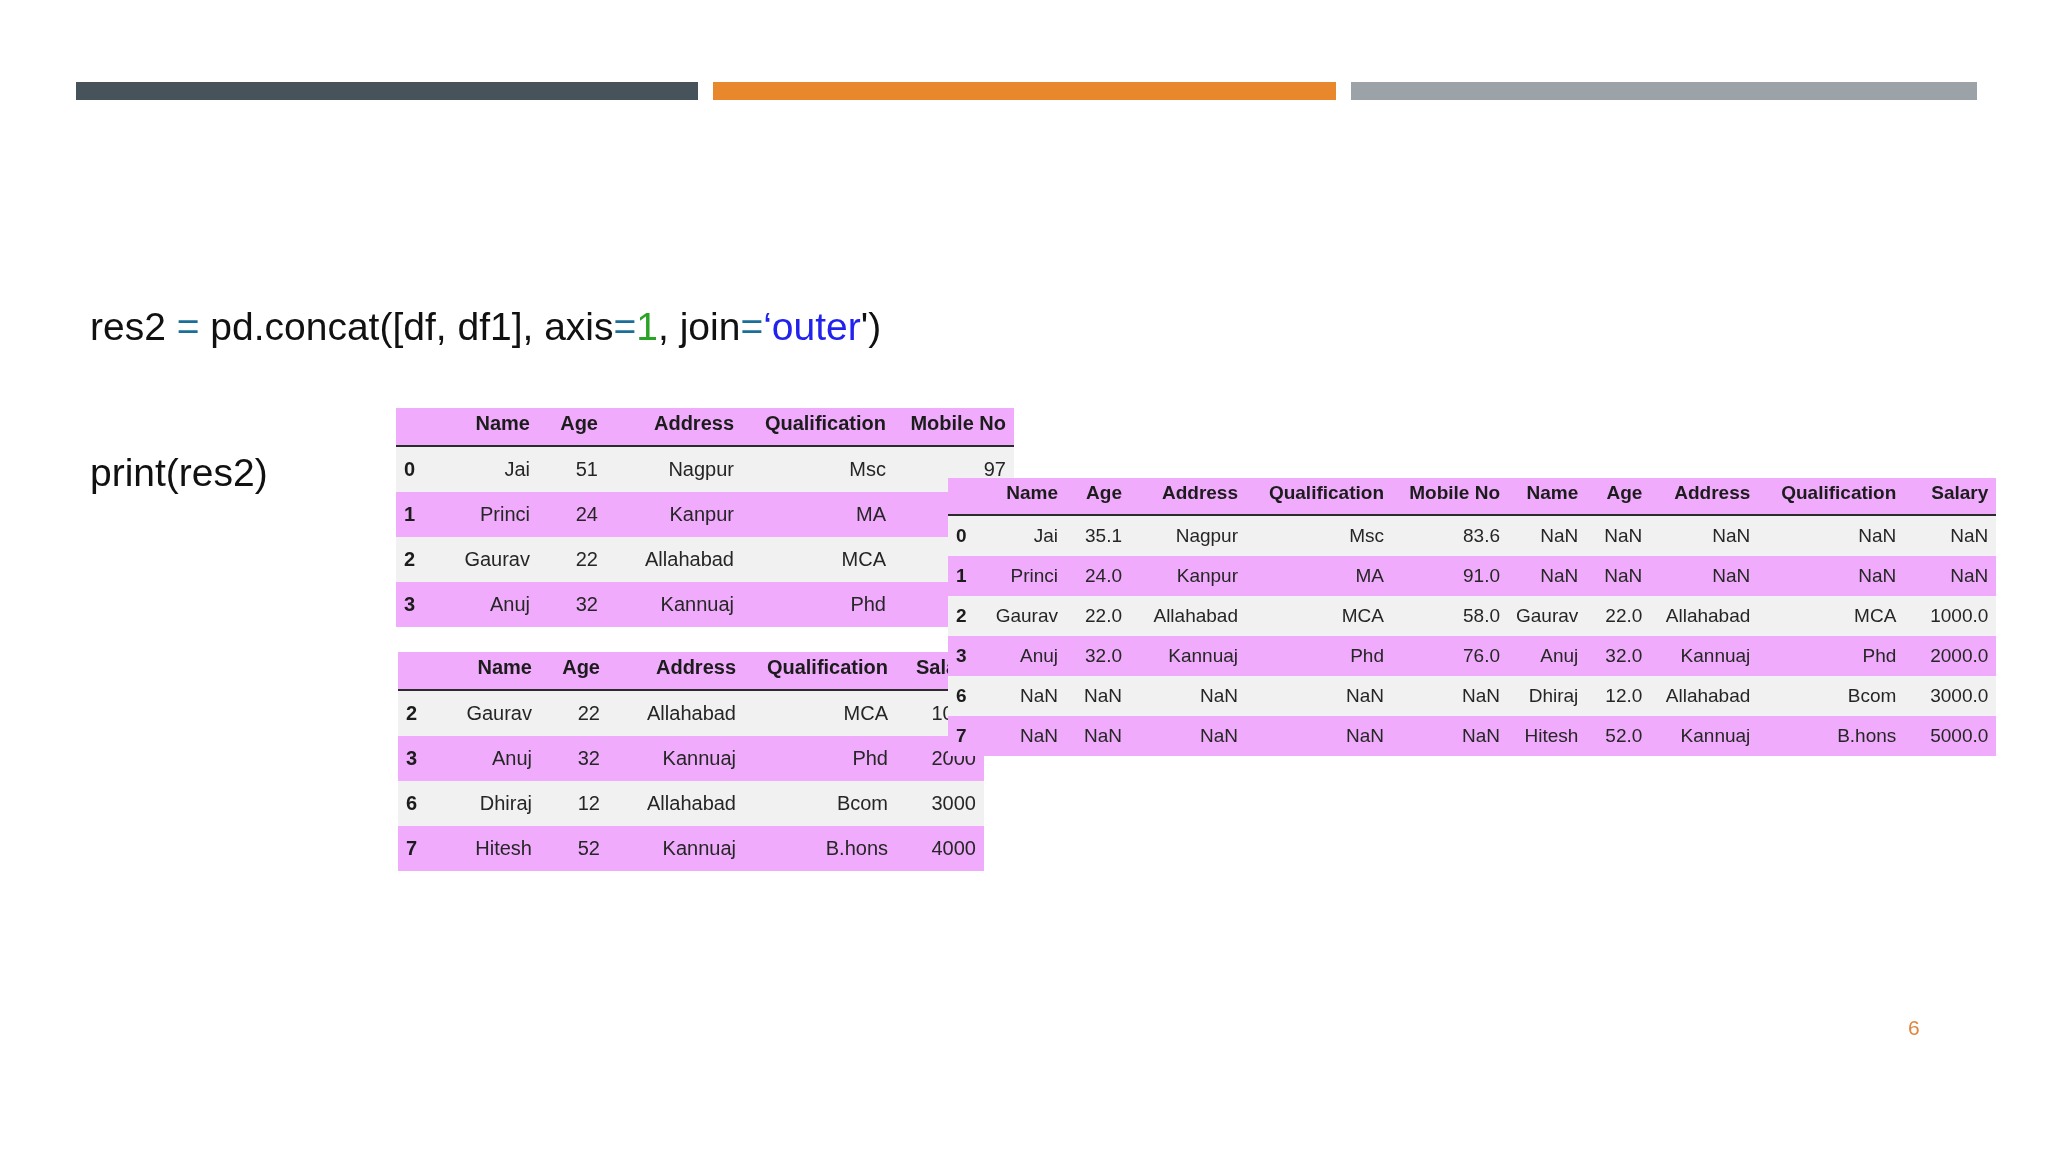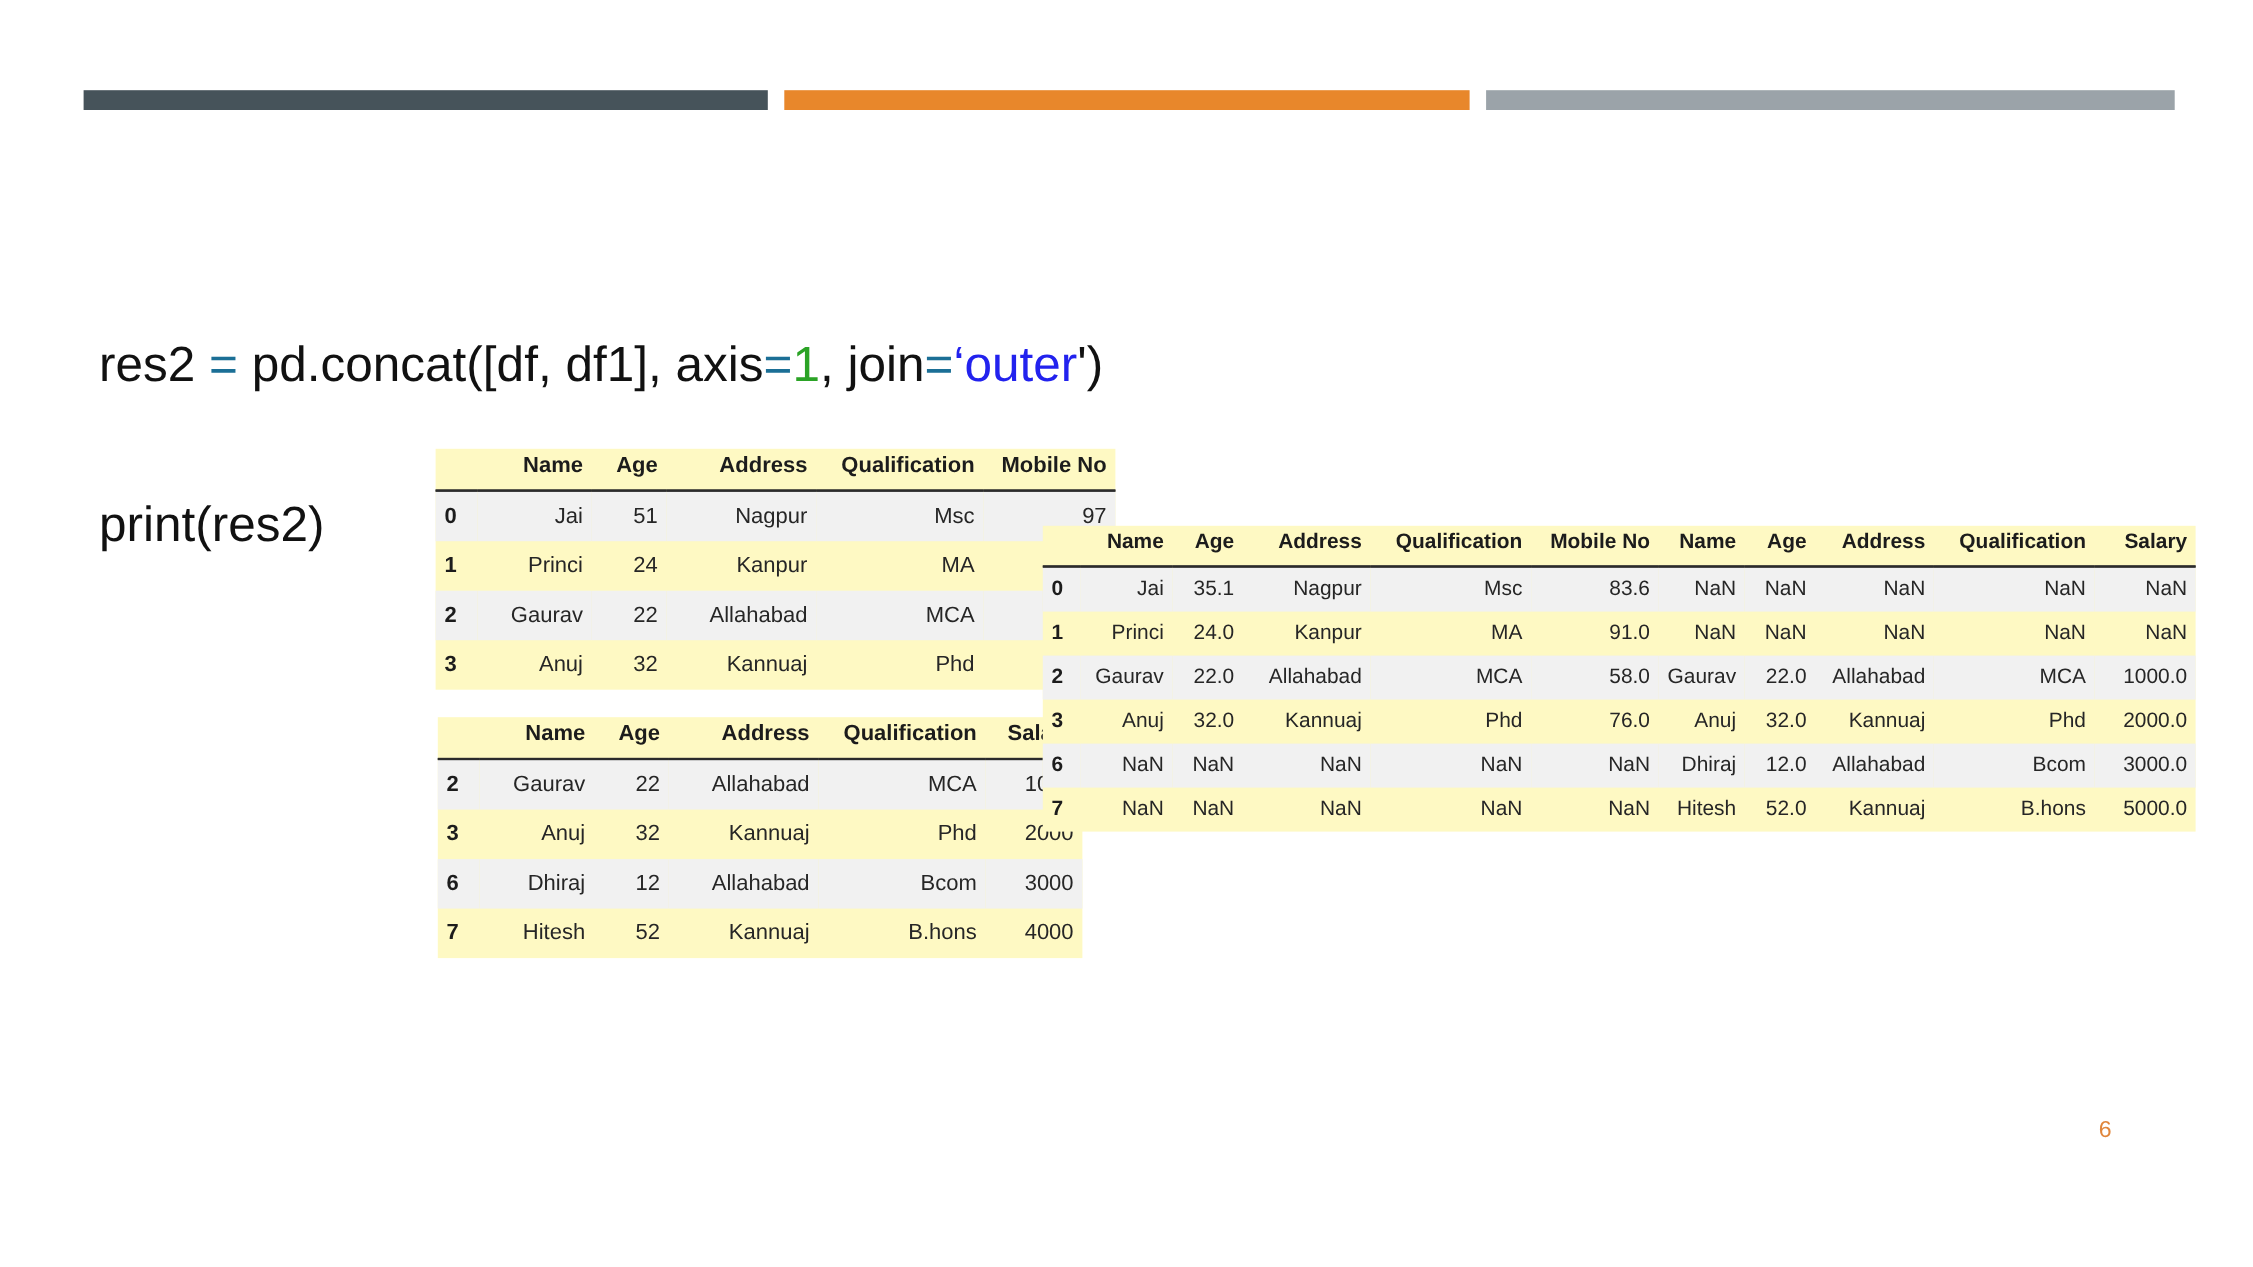--- a/index.html
+++ b/index.html
@@ -12,28 +12,28 @@
   }
   
   .bar{position:absolute;top:82px;height:18px;}
   .bar.dark{left:76px;width:622px;}
   .bar.orange{left:713px;width:623px;}
   .bar.gray{left:1351px;width:626px;}
 
   
   .code-line{
     position:absolute;left:90px;
-    font-size:45px;line-height:1.2;color:#111111;
+    font-size:39px;line-height:1.2;color:#111111;
     white-space:pre;letter-spacing:0px;
   }
   .code-line.l1{top:304px;}
   .code-line.l2{top:450px;}
 
   
-  .panel{position:absolute;background:#fef9c3;}
+  .panel{position:absolute;background:#f0abfc;}
   .panel table{
     border-collapse:collapse;
     color:#262626;
   }
   .panel th,.panel td{
     text-align:right;
     vertical-align:middle;
     padding:0 8px;
     white-space:nowrap;
   }

